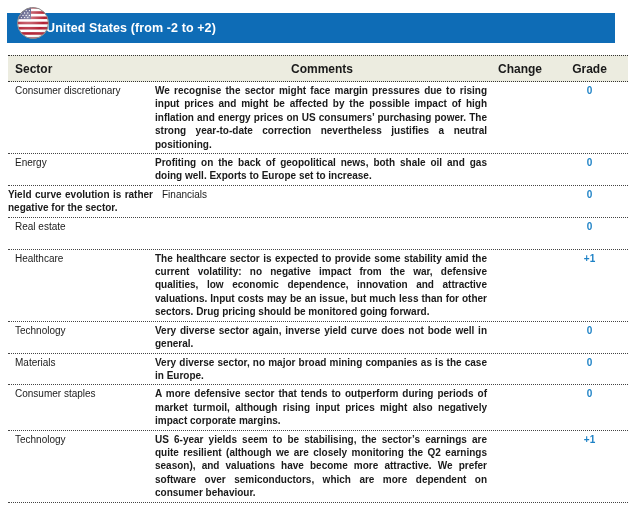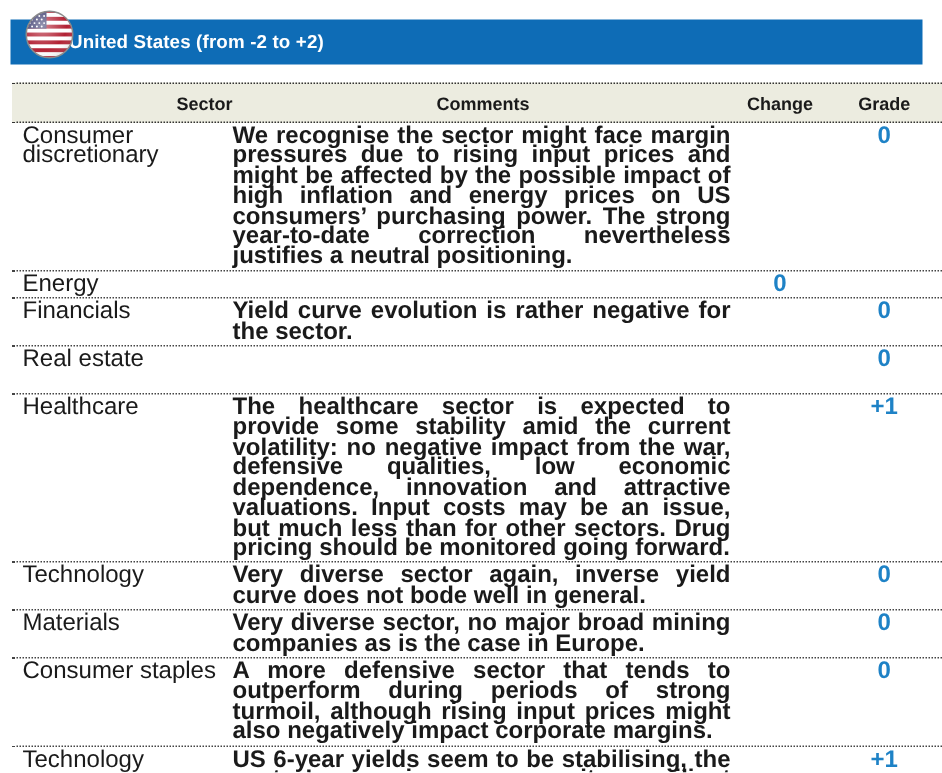--- a/index.html
+++ b/index.html
@@ -45,24 +45,24 @@
   }
   .thead {
     background: var(--header-bg, #ececе0);
     border-top: 1px dotted #333;
     border-bottom: 1px dotted #333;
     height: 25px;
     align-items: center;
     font-size: 12px;
     font-weight: bold;
   }
-  .th-sector { padding-left: 7px; text-align: right; margin-left: 24px; }
+  .th-sector { padding-left: 7px; text-align: left; }
   .th-center { text-align: center; }
   .tr { border-bottom: 1px dotted #444; }
-  .td { padding-top: 2px; padding-bottom: 2px; font-size: 16px; line-height: 13.4px; }
+  .td { padding-top: 2px; padding-bottom: 2px; font-size: 10px; line-height: 13.4px; }
   .td-sector { padding-left: 7px; }
   .td-comment { text-align: justify; padding-right: 2px; font-weight: bold; }
   .td-change { text-align: center; }
   .td-grade {
     text-align: center;
     font-weight: bold;
     color: var(--grade-blue, #1e82c6);
   }
   .tr.empty-comment { min-height: 31px; }
 </style>
@@ -134,27 +134,28 @@
     <div id="rows">
   <div class="tr">
     <div class="td td-sector">Consumer discretionary</div>
     <div class="td td-comment">We recognise the sector might face margin pressures due to rising input prices and might be affected by the possible impact of high inflation and energy prices on US consumers’ purchasing power. The strong year-to-date correction nevertheless justifies a neutral positioning.</div>
     <div class="td td-change"></div>
     <div class="td td-grade">0</div>
   </div>
 
   <div class="tr">
     <div class="td td-sector">Energy</div>
-    <div class="td td-change"></div>
-    <div class="td td-grade">0</div>
-  </div>
-
-  <div class="tr">
+    <div class="td td-comment">Profiting on the back of geopolitical news, both shale oil and gas doing well. Exports to Europe set to increase.</div>
+    <div class="td td-change"></div>
+    <div class="td td-grade">0</div>
+  </div>
+
+  <div class="tr">
+    <div class="td td-comment">Yield curve evolution is rather negative for the sector.</div>
     <div class="td td-sector">Financials</div>
-    <div class="td td-comment">Yield curve evolution is rather negative for the sector.</div>
     <div class="td td-change"></div>
     <div class="td td-grade">0</div>
   </div>
 
   <div class="tr empty-comment">
     <div class="td td-sector">Real estate</div>
     <div class="td td-comment"></div>
     <div class="td td-change"></div>
     <div class="td td-grade">0</div>
   </div>
@@ -175,21 +176,21 @@
 
   <div class="tr">
     <div class="td td-sector">Materials</div>
     <div class="td td-comment">Very diverse sector, no major broad mining companies as is the case in Europe.</div>
     <div class="td td-change"></div>
     <div class="td td-grade">0</div>
   </div>
 
   <div class="tr">
     <div class="td td-sector">Consumer staples</div>
-    <div class="td td-comment">A more defensive sector that tends to outperform during periods of strong turmoil, although rising input prices might also negatively impact corporate margins.</div>
+    <div class="td td-comment">A more defensive sector that tends to outperform during periods of market turmoil, although rising input prices might also negatively impact corporate margins.</div>
     <div class="td td-change"></div>
     <div class="td td-grade">0</div>
   </div>
 
   <div class="tr">
     <div class="td td-sector">Technology</div>
     <div class="td td-comment">US 6-year yields seem to be stabilising, the sector’s earnings are quite resilient (although we are closely monitoring the Q2 earnings season), and valuations have become more attractive. We prefer software over semiconductors, which are more dependent on consumer behaviour.</div>
     <div class="td td-change"></div>
     <div class="td td-grade">+1</div>
   </div>

